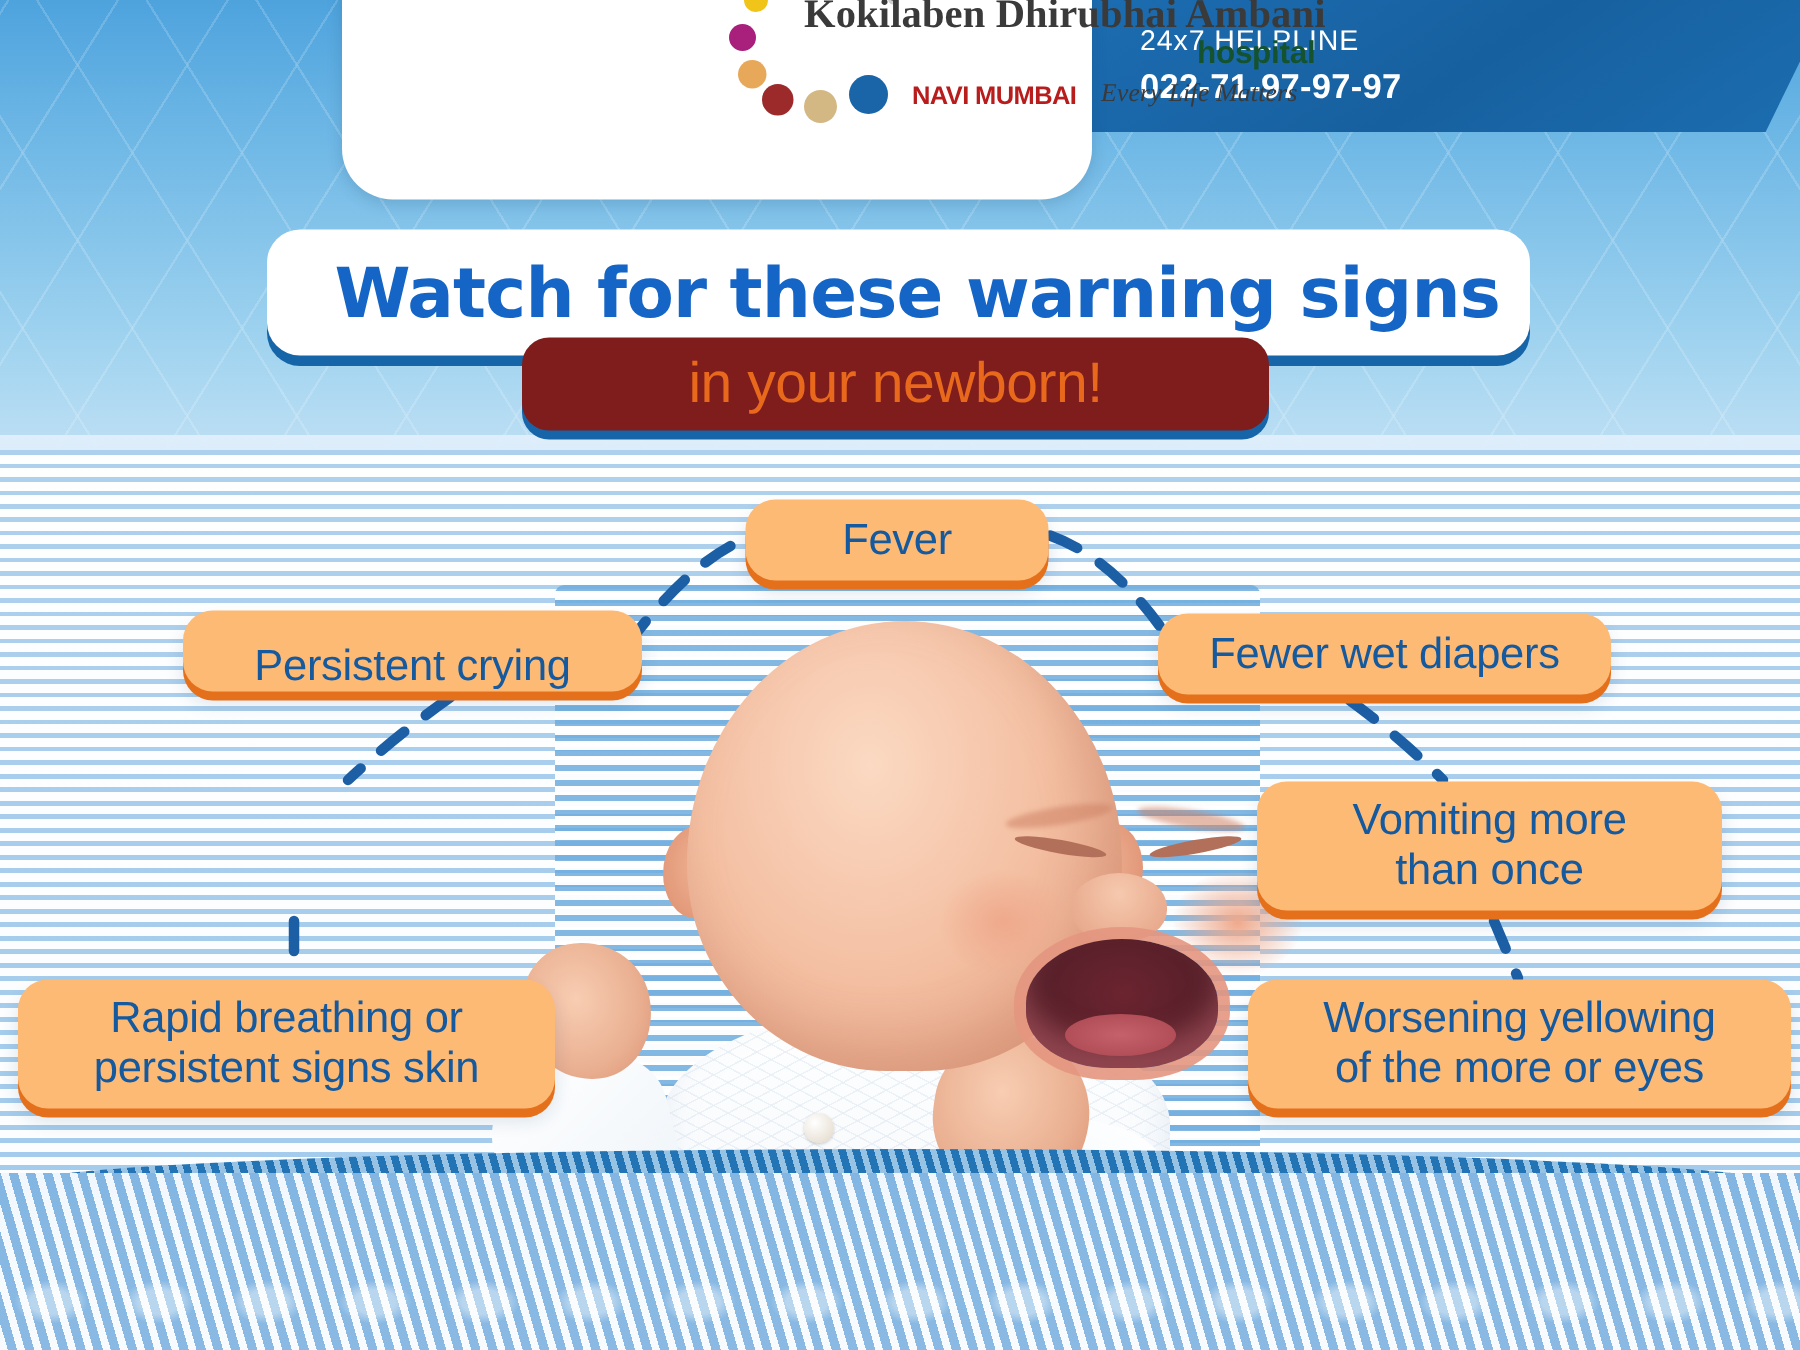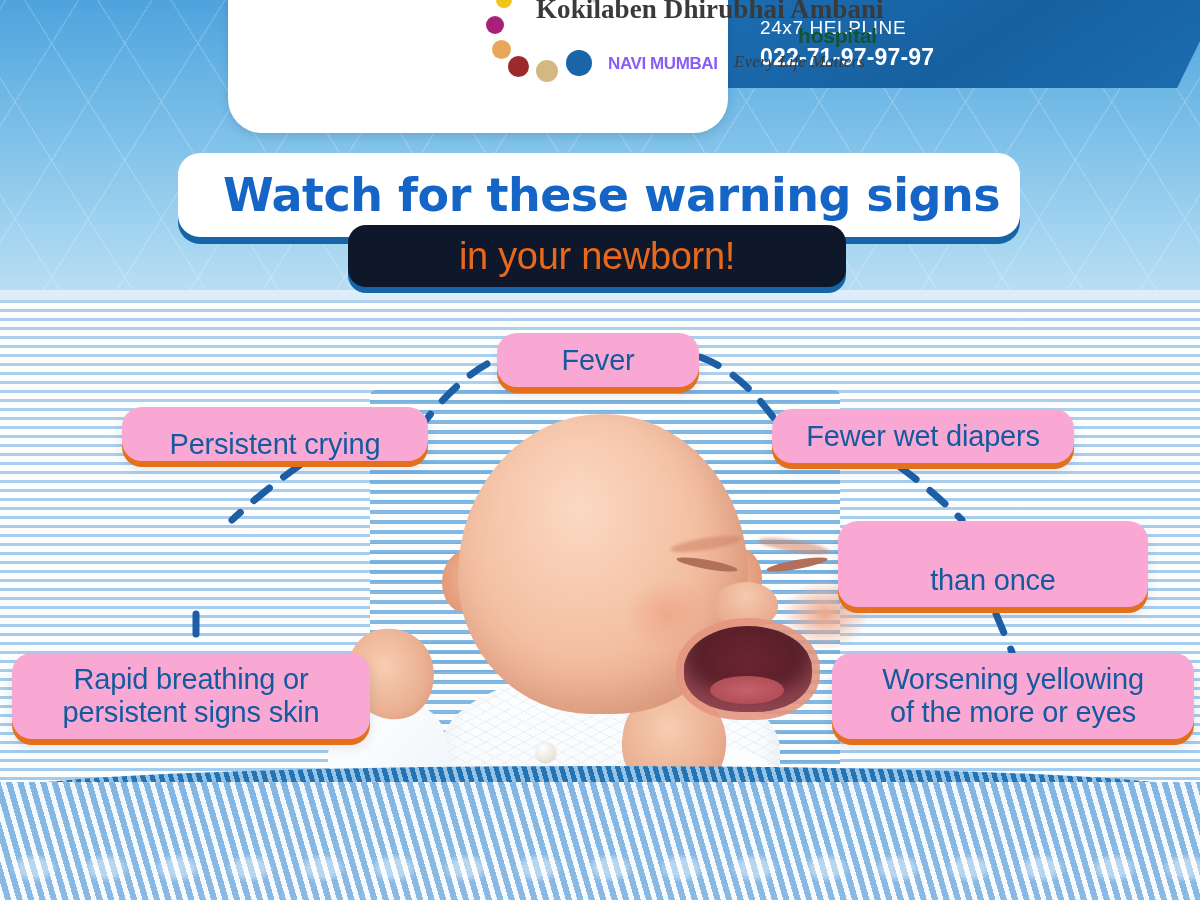--- a/index.html
+++ b/index.html
@@ -90,42 +90,42 @@
     font-weight:bold;font-size:27px;color:#3a3a3a;letter-spacing:.1px;white-space:nowrap;
   }
   .logo-hospital{
     position:absolute;left:320px;top:52px;
     font-family:"Liberation Sans",sans-serif;font-weight:bold;
     font-size:21px;color:#14532d;letter-spacing:-.2px;
   }
   .logo-city{
     position:absolute;left:130px;top:82px;
     font-family:"Liberation Sans",sans-serif;font-weight:bold;
-    font-size:17px;color:#8b5cf6;letter-spacing:-.4px;
+    font-size:17px;color:#b91c1c;letter-spacing:-.4px;
   }
   .logo-tag{
     position:absolute;left:256px;top:80px;
     font-family:"Liberation Serif",serif;font-style:italic;
     font-size:17px;color:#3a3a3a;letter-spacing:.2px;
   }
 
   
   .headline-1{
     position:absolute;left:178px;top:153px;width:842px;height:84px;
     background:#ffffff;border-radius:22px;
     box-shadow:0 7px 0 0 #1565a8;
     display:flex;align-items:center;justify-content:center;
   }
   .headline-1 span{
     font-family:"DejaVu Sans",sans-serif;font-weight:bold;
     font-size:46px;color:#1565c6;letter-spacing:-.5px;white-space:nowrap;margin-left:25px;
   }
   .headline-2{
     position:absolute;left:348px;top:225px;width:498px;height:62px;
-    background:#0f172a;border-radius:18px;
+    background:#7f1d1d;border-radius:18px;
     box-shadow:0 6px 0 0 #1565a8;
     display:flex;align-items:center;justify-content:center;
   }
   .headline-2 span{
     font-family:"Liberation Sans",sans-serif;font-weight:normal;
     font-size:38px;color:#e8681c;letter-spacing:-.3px;white-space:nowrap;
   }
 
   
   .baby-wrap{position:absolute;left:330px;top:390px;width:540px;height:510px;}
@@ -202,21 +202,21 @@
       repeating-linear-gradient(74deg, rgba(255,255,255,.8) 0 5px, rgba(106,166,218,.9) 5px 11px),
       #7fb4dd;
     border-radius:44% 44% 0 0/70% 70% 0 0;
   }
 
   
   .connectors{position:absolute;left:0;top:0;width:1200px;height:900px;pointer-events:none;}
 
   
   .card{
-    position:absolute;background:#f9a8d4;border-radius:20px;
+    position:absolute;background:#fdba74;border-radius:20px;
     box-shadow:0 6px 0 0 #e4701c, 0 8px 12px rgba(30,70,110,.14);
     display:flex;align-items:center;justify-content:center;text-align:center;
     color:#15599e;font-family:"Liberation Sans",sans-serif;
     font-size:29px;line-height:1.13;letter-spacing:-.2px;
     padding:0 18px;box-sizing:border-box;
   }
   .card.two-line{font-size:29px;}
   #card-fever{left:497px;top:333px;width:202px;height:54px;}
   #card-crying{left:122px;top:407px;width:306px;height:54px;align-items:flex-end;}
   #card-bowel{left:32px;top:521px;width:342px;height:86px;}
@@ -325,21 +325,21 @@
       <span>persistent signs skin</span>
     </span>
   </div>
 
   <div class="card" id="card-diapers">
     <span>Fewer wet diapers</span>
   </div>
 
   <div class="card two-line" id="card-vomiting">
     <span>
-      <br>
+      <span>Vomiting more</span><br>
       <span>than once</span>
     </span>
   </div>
 
   <div class="card two-line" id="card-yellowing">
     <span>
       <span>Worsening yellowing</span><br>
       <span>of the more or eyes</span>
     </span>
   </div>

